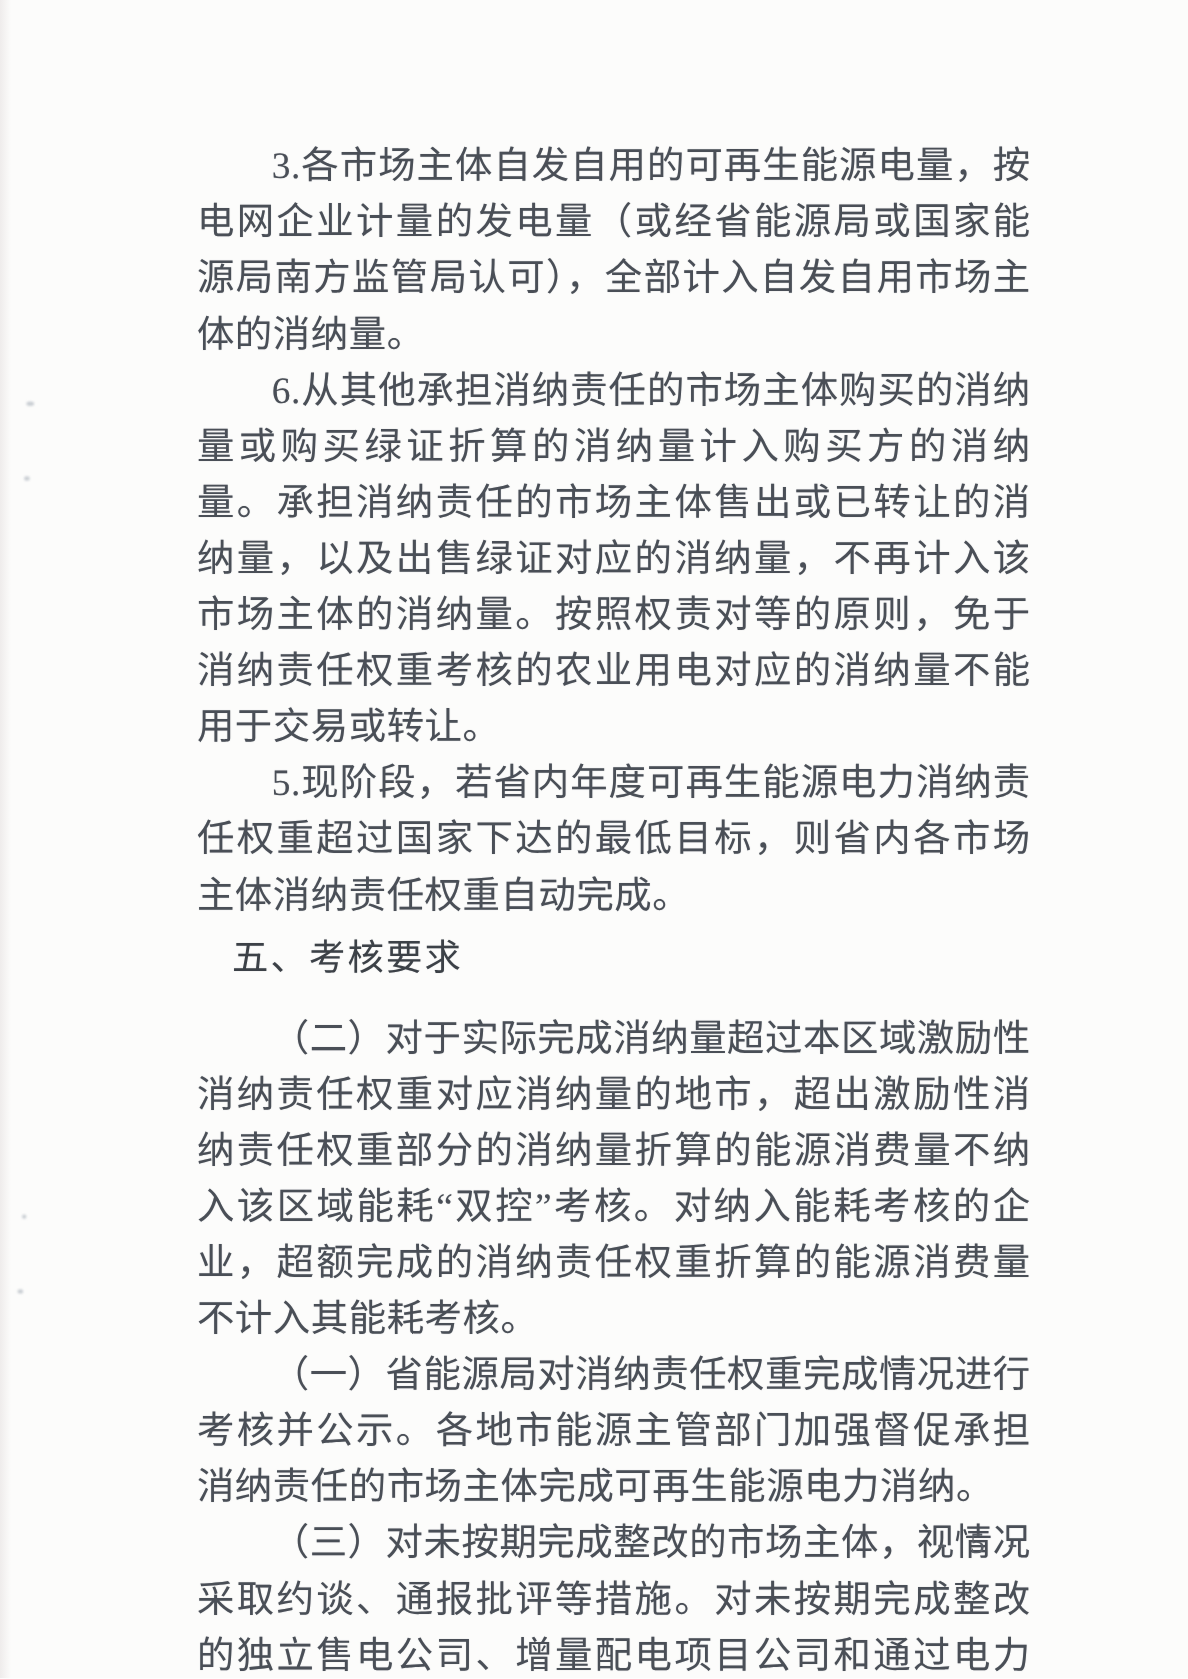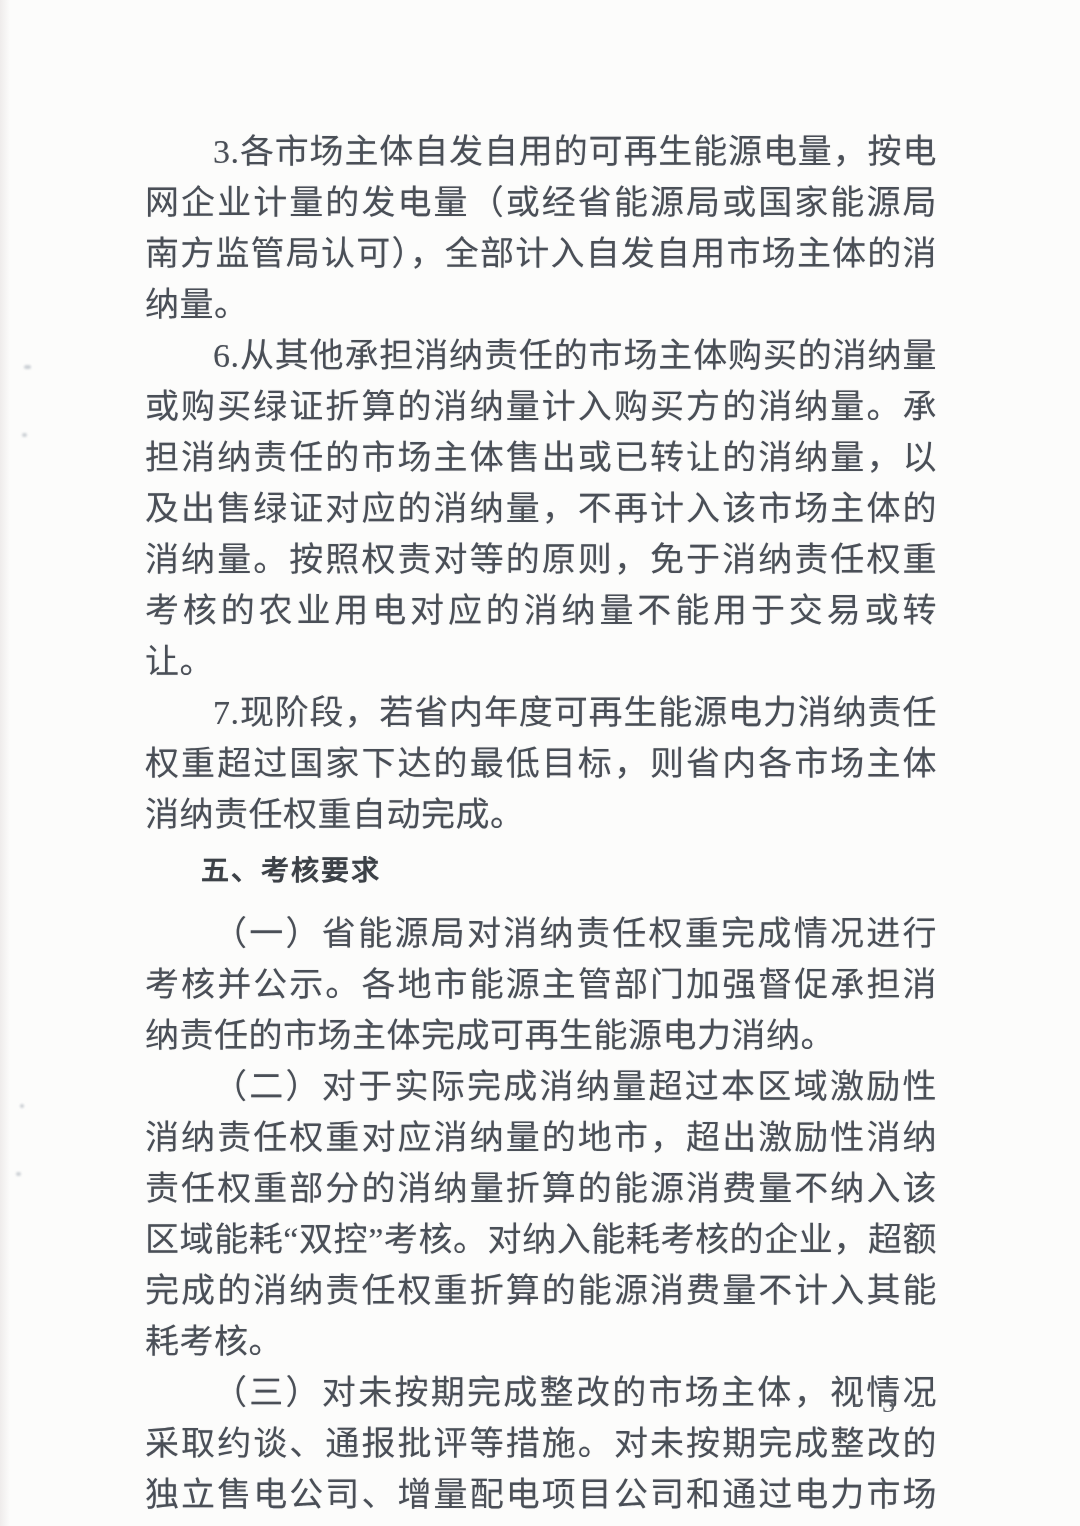--- a/index.html
+++ b/index.html
@@ -36,29 +36,30 @@
     line-height: 51px;
     color: var(--text-color);
     text-shadow: 0 0 1px rgba(80,86,96,0.35);
   }
   .content p.body-para {
     text-indent: 2em;
     text-align: justify;
     text-justify: inter-ideograph;
     word-break: break-all;
     letter-spacing: 0.5px;
+    margin-left: 34px;
   }
   .content p.heading {
     text-indent: 2em;
     font-family: "Liberation Sans", "DejaVu Sans", sans-serif;
-    font-weight: bold;
-    font-size: 28px;
+    font-weight: normal;
+    font-size: 33px;
     color: var(--heading-color);
     margin-top: 5px;
-    margin-bottom: 12px;
+    margin-bottom: 23px;
     letter-spacing: 2px;
   }
   .page-number {
     position: absolute;
     left: 852px;
     top: 1388px;
     font-size: 27px;
     letter-spacing: 7px;
     color: var(--page-number-color);
     font-family: "Liberation Serif", "DejaVu Serif", serif;
@@ -82,21 +83,21 @@
 
 <div class="page">
   <span class="scan-speck speck-1"></span>
   <span class="scan-speck speck-2"></span>
   <span class="scan-speck speck-3"></span>
   <span class="scan-speck speck-4"></span>
 
   <div class="content">
       <p class="body-para">3.各市场主体自发自用的可再生能源电量，按电网企业计量的发电量（或经省能源局或国家能源局南方监管局认可），全部计入自发自用市场主体的消纳量。</p>
       <p class="body-para">6.从其他承担消纳责任的市场主体购买的消纳量或购买绿证折算的消纳量计入购买方的消纳量。承担消纳责任的市场主体售出或已转让的消纳量，以及出售绿证对应的消纳量，不再计入该市场主体的消纳量。按照权责对等的原则，免于消纳责任权重考核的农业用电对应的消纳量不能用于交易或转让。</p>
-      <p class="body-para">7.现阶段，若省内年度可再生能源电力消纳责任权重超过国家下达的最低目标，则省内各市场主体消纳责任权重自动完成。</p>
+      <p class="body-para">5.现阶段，若省内年度可再生能源电力消纳责任权重超过国家下达的最低目标，则省内各市场主体消纳责任权重自动完成。</p>
       <p class="heading">五、考核要求</p>
+      <p class="body-para">（二）对于实际完成消纳量超过本区域激励性消纳责任权重对应消纳量的地市，超出激励性消纳责任权重部分的消纳量折算的能源消费量不纳入该区域能耗“双控”考核。对纳入能耗考核的企业，超额完成的消纳责任权重折算的能源消费量不计入其能耗考核。</p>
       <p class="body-para">（一）省能源局对消纳责任权重完成情况进行考核并公示。各地市能源主管部门加强督促承担消纳责任的市场主体完成可再生能源电力消纳。</p>
-      <p class="body-para">（二）对于实际完成消纳量超过本区域激励性消纳责任权重对应消纳量的地市，超出激励性消纳责任权重部分的消纳量折算的能源消费量不纳入该区域能耗“双控”考核。对纳入能耗考核的企业，超额完成的消纳责任权重折算的能源消费量不计入其能耗考核。</p>
       <p class="body-para">（三）对未按期完成整改的市场主体，视情况采取约谈、通报批评等措施。对未按期完成整改的独立售电公司、增量配电项目公司和通过电力市场购电的电力用户，原则上按未完成消纳量占应承担消纳量的比例限制其下一年代理用户用电量。</p>
     </div>
 
   <div class="page-number">- 5 -</div>
 </div>
 
 </body></html>

